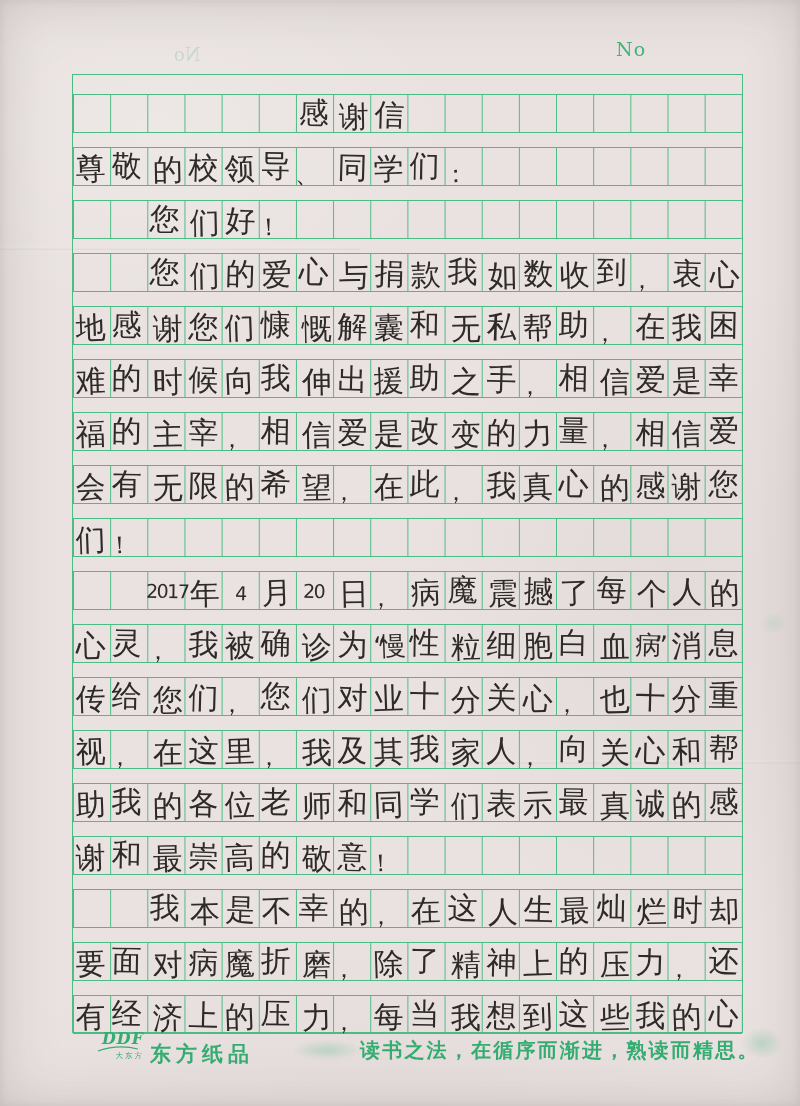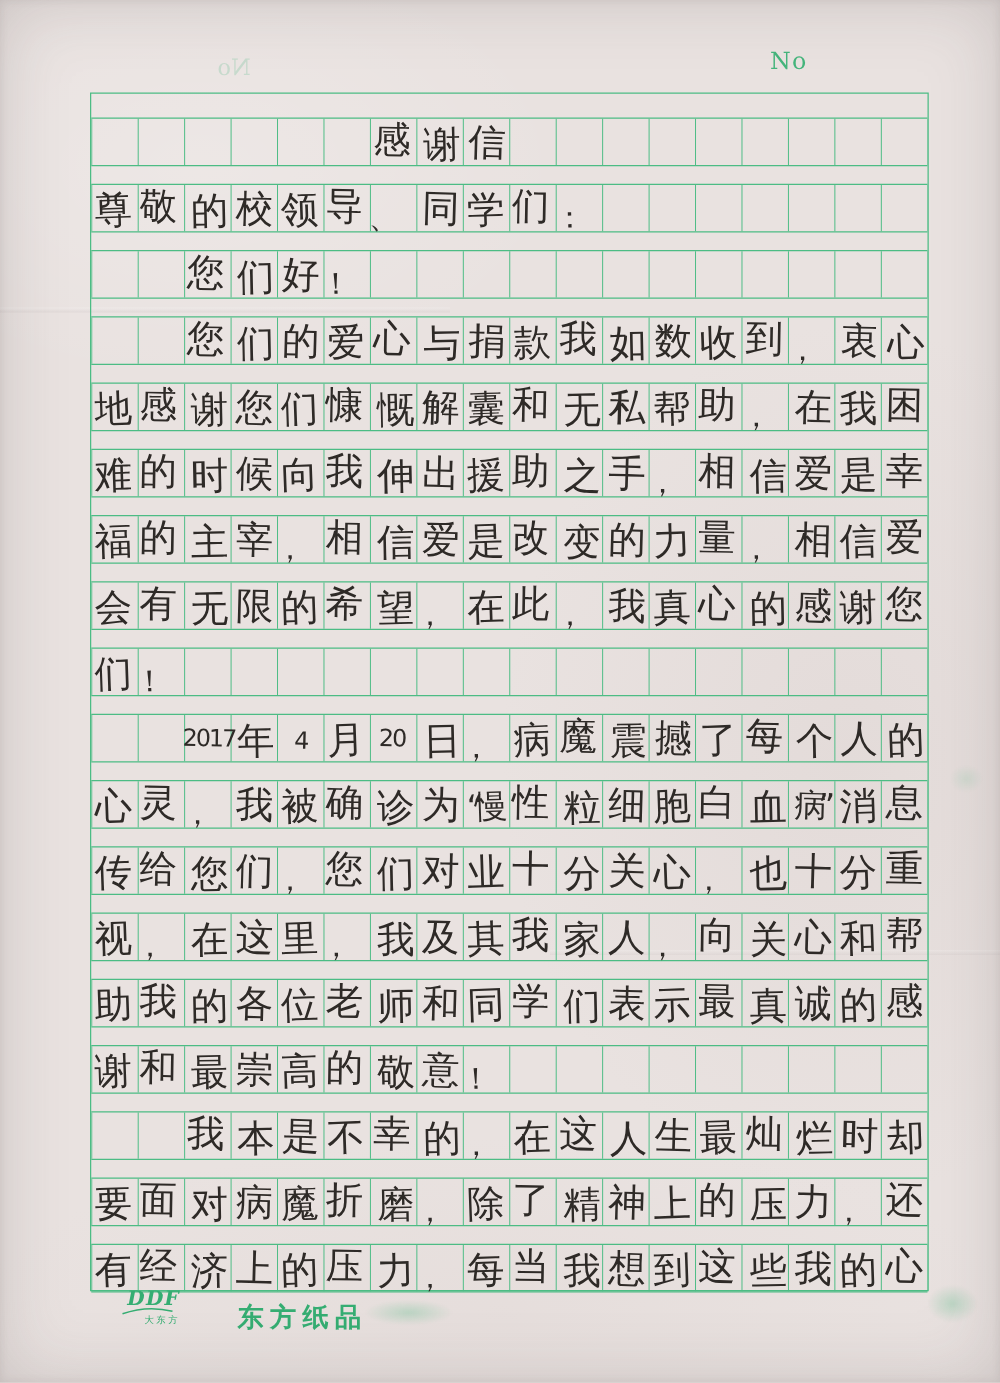--- a/index.html
+++ b/index.html
@@ -51,21 +51,21 @@
   .char.num{font-size:19px;letter-spacing:-1.5px;line-height:42px;}
   .char.tight{font-size:26px;letter-spacing:-7px;text-indent:-5px;}
 
   .footer{position:absolute;left:0;top:1026px;width:800px;height:64px;}
   .logo{position:absolute;left:92px;top:6px;width:52px;text-align:right;color:var(--green);}
   .logo-script{display:block;font-family:"DejaVu Serif",serif;font-style:italic;
     font-weight:bold;font-size:16px;line-height:14px;letter-spacing:1px;}
   .logo-underline{display:block;margin:0 auto;}
   .logo-caption{display:block;font-size:7.5px;letter-spacing:2px;line-height:8px;}
   .brand{position:absolute;left:150px;top:14px;font-size:21px;font-weight:bold;
-    color:var(--green);letter-spacing:5px;margin-left:40px;}
+    color:var(--green);letter-spacing:5px;}
   .slogan{position:absolute;left:360px;top:11px;font-size:20px;font-weight:600;
     color:var(--green);letter-spacing:2.2px;}
   .ghost-blot{position:absolute;pointer-events:none;border-radius:50%;
     background:radial-gradient(closest-side, rgba(84,186,133,.30), transparent);filter:blur(1px);}
   .gb1{left:292px;top:1040px;width:70px;height:20px;}
   .gb2{left:742px;top:1028px;width:40px;height:30px;}
   .gb3{left:760px;top:612px;width:26px;height:22px;opacity:.5;}
 </style>
 </head>
 <body>
@@ -125,14 +125,15 @@
 
   <div class="footer">
     <div class="logo">
       <span class="logo-script">DDF</span>
       <svg class="logo-underline" width="44" height="6" viewBox="0 0 44 6">
         <path d="M2 5 Q22 -2 42 3" stroke="#35ad72" stroke-width="1.2" fill="none"></path>
       </svg>
       <span class="logo-caption">大东方</span>
     </div>
     <span class="brand">东方纸品</span>
+    <span class="slogan">读书之法，在循序而渐进，熟读而精思。</span>
   </div>
 </div>
 
 </body></html>

